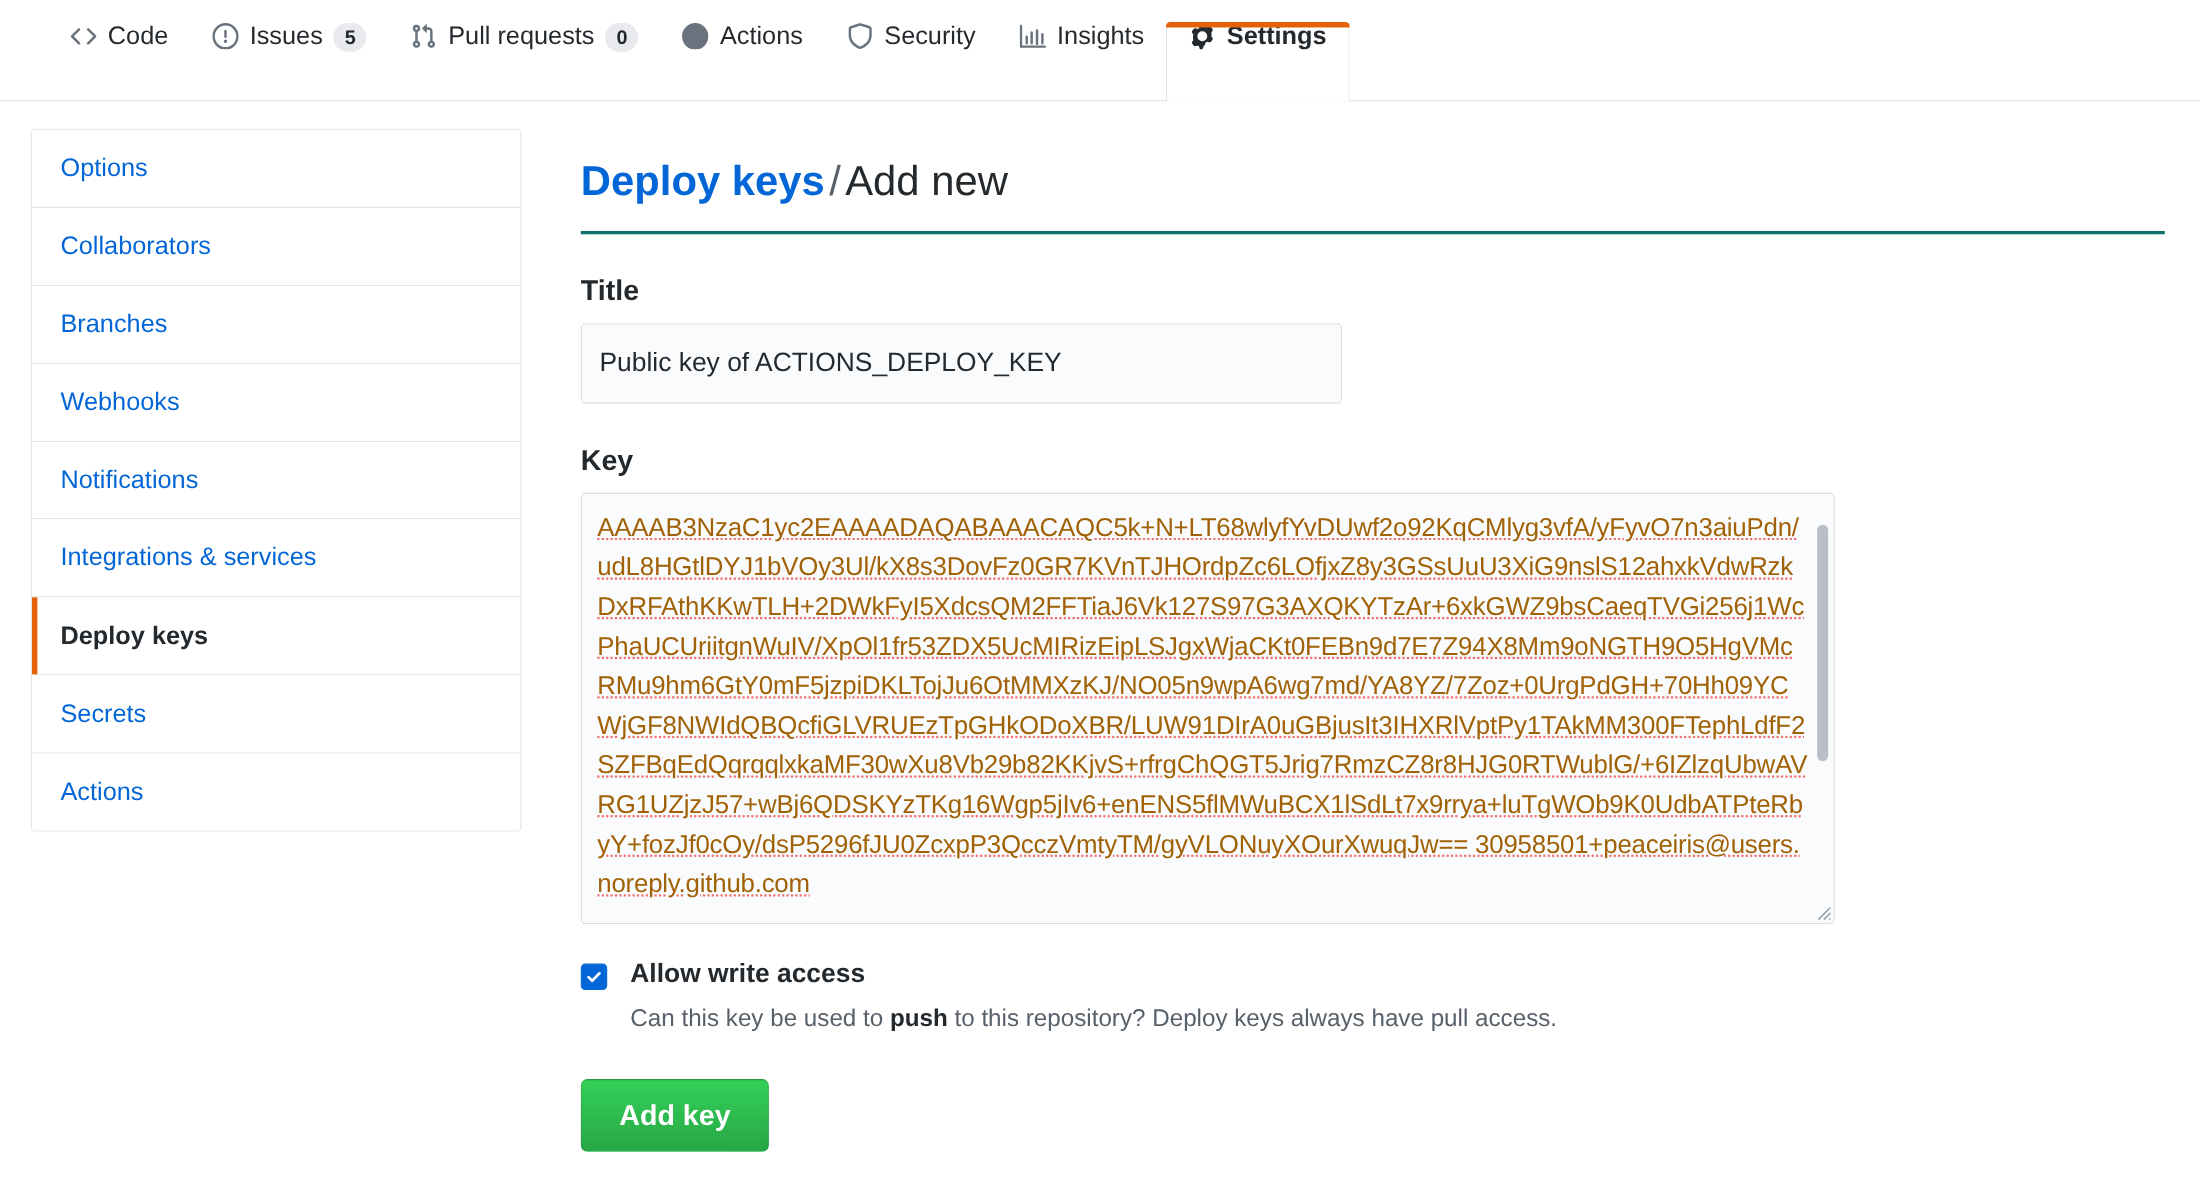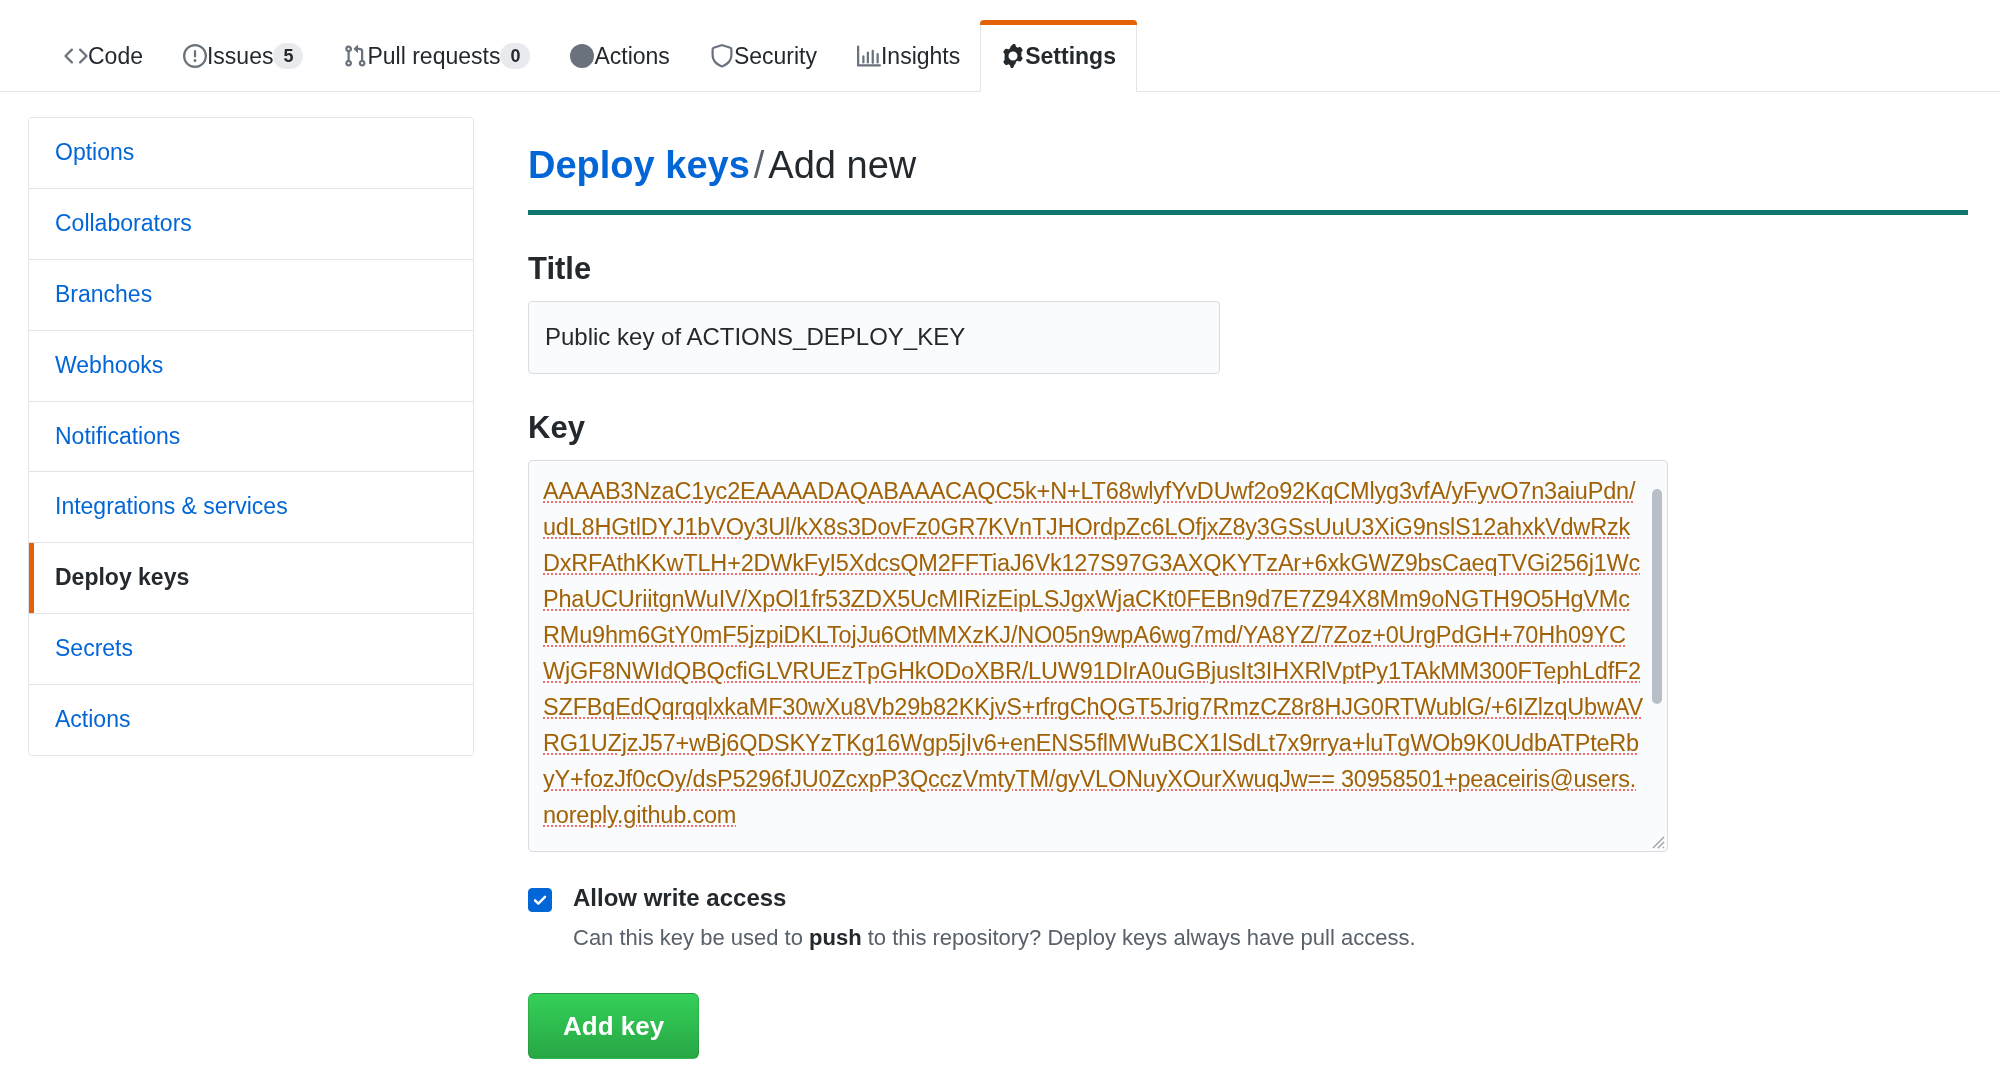--- a/index.html
+++ b/index.html
@@ -24,21 +24,21 @@
     width: 2000px;
     height: 92px;
     background: #ffffff;
     border-bottom: 1px solid #e1e4e8;
     display: flex;
     align-items: flex-end;
     padding-left: 44px;
   }
   .nav-item {
     display: flex;
-    align-items: center;
+    gap: 10px;
     height: 70px;
     padding: 0 20px;
     font-size: 23px;
     color: #24292e;
     line-height: 1;
     position: relative;
     cursor: pointer;
     white-space: nowrap;
   }
   .nav-item .nav-label { color: #24292e; }
@@ -129,35 +129,35 @@
   .main {
     position: absolute;
     top: 25px;
     left: 528px;
     width: 1440px;
   }
   .page-head {
     font-size: 38px;
     line-height: 1.25;
     padding-bottom: 20px;
-    border-bottom: 5px solid #0f766e;
+    border-bottom: 3px solid #0f766e;
     color: #24292e;
     font-weight: 400;
     white-space: nowrap;
   }
   .page-head .bc-link {
     color: #0366d6;
     font-weight: 700;
     cursor: pointer;
   }
   .page-head .bc-sep { color: #586069; margin: 0 4px; }
   .page-head .bc-current { color: #24292e; font-weight: 400; }
 
   .field-label {
-    font-size: 31px;
+    font-size: 26px;
     font-weight: 700;
     color: #24292e;
     margin-top: 36px;
     margin-bottom: 14px;
   }
 
   .title-input {
     display: block;
     width: 692px;
     height: 73px;

